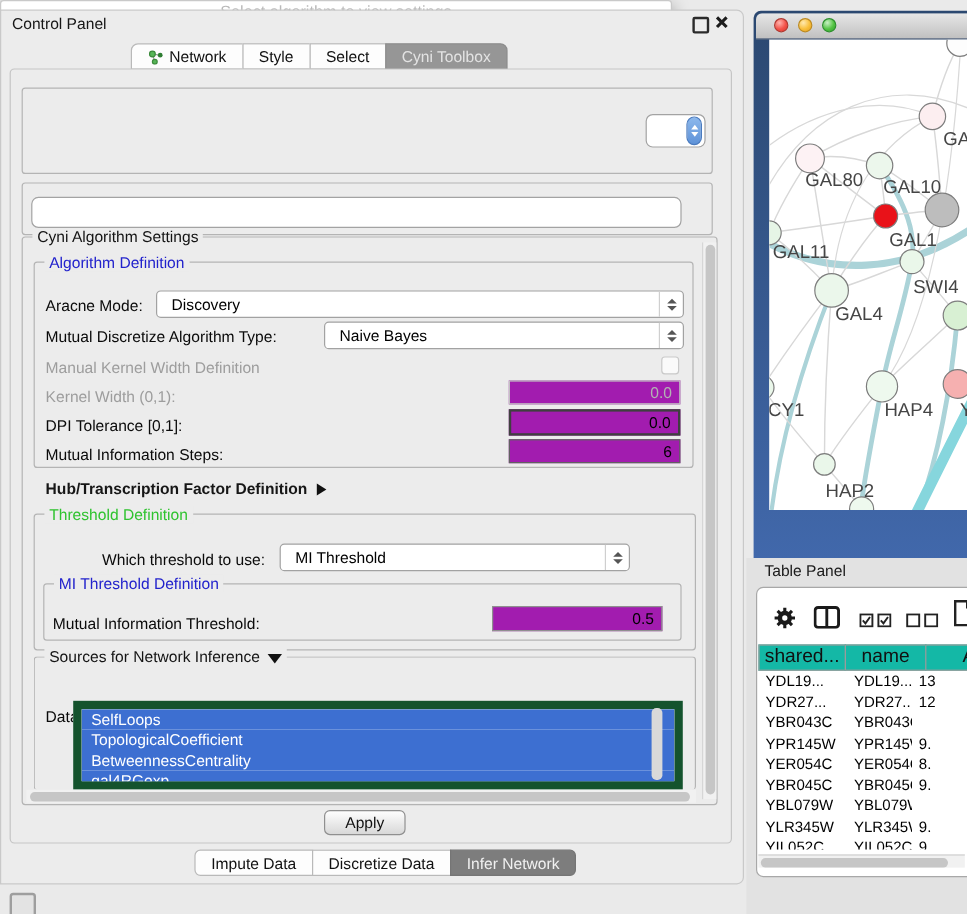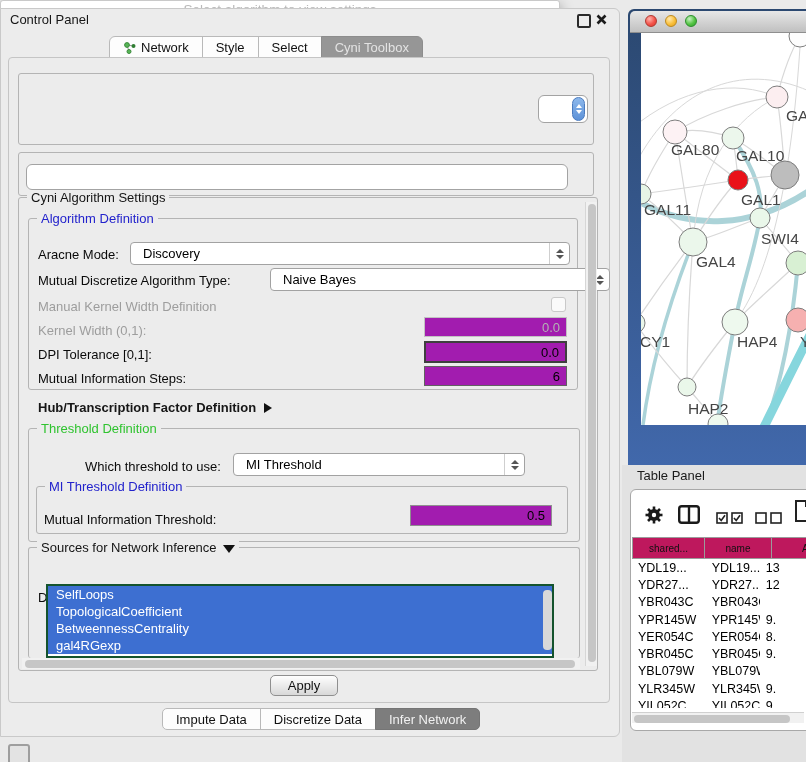--- a/index.html
+++ b/index.html
@@ -55,22 +55,22 @@
   .algo-ph{height:17px;line-height:17px;text-align:center;color:#b9b9b9;font-size:13.5px}
   .algo-item{height:16.2px;line-height:16.2px;padding-left:5px;font-size:13.5px;color:#000;white-space:nowrap}
   .algo-item.b{font-weight:bold}
   
   .frag-combo{position:absolute;background:#fff;border:1px solid #a3a3a3;border-radius:6px;box-sizing:border-box}
   .stepper{position:absolute;width:13px;height:24px;border-radius:7px;background:linear-gradient(#8cb8ec,#5e92d8);
            border:1px solid #4a7bbf;display:flex;flex-direction:column;align-items:center;justify-content:center;gap:2px;box-sizing:border-box}
   .stepper i{display:block;width:0;height:0;border-left:3px solid transparent;border-right:3px solid transparent}
   .stepper .up{border-bottom:4px solid #fff}.stepper .dn{border-top:4px solid #fff}
   
-  .attr-list{position:absolute;left:46px;top:584px;width:508px;height:74px;background:#fff;
-             border:2px solid #14532d;overflow:hidden;box-sizing:border-box}
+  .attr-list{position:absolute;left:61px;top:584px;width:508px;height:74px;background:#fff;
+             border:7px solid #14532d;overflow:hidden;box-sizing:border-box}
   .attr-item{height:17px;line-height:17px;padding-left:8px;font-size:13px;color:#fff;background:#3d6fd1;white-space:nowrap}
   
   .sb{position:absolute;background:#f1f1f1;box-sizing:border-box}
   .sb .thumb{position:absolute;background:#c6c6c6;border-radius:6px}
   
   .btn{position:absolute;display:flex;align-items:center;justify-content:center;font-size:13px;color:#111;
        background:linear-gradient(#fefefe,#d8d8d8);border:1px solid #8f8f8f;border-radius:5px;box-sizing:border-box}
   
   .net-win{left:628px;top:9px;width:190px;height:456px;background:linear-gradient(180deg,#2b4870,#4168ab);
            border-top-left-radius:6px}
@@ -81,22 +81,22 @@
   .tl.yel{background:radial-gradient(circle at 35% 30%,#ffe9b0,#f9bf3a 55%,#df9f22);border:1px solid #bd8a1f}
   .tl.grn{background:radial-gradient(circle at 35% 30%,#c8f0c4,#54c443 55%,#2f9e2f);border:1px solid #2c8f2c}
   .net-canvas{left:641px;top:33px;width:165px;height:392px;background:#fff;overflow:hidden}
   .net-canvas svg text{font-family:"Liberation Sans",sans-serif;font-size:15.5px;fill:#454545}
   
   .tp-bg{left:622px;top:465px;width:184px;height:297px;background:#e2e2e2}
   .tp-title{left:637px;top:468px;font-size:13px;color:#1a1a1a}
   .tp-card{left:630px;top:489px;width:200px;height:242px;background:#fff;border:1px solid #a8a8a8;
            border-radius:6px;box-sizing:border-box}
   .thead{left:632px;top:537px;display:flex}
-  .th{height:22px;display:flex;align-items:center;justify-content:center;background:#be185d;
-      border:1px solid #9b9b9b;margin-left:-1px;font-size:10px;color:#111;box-sizing:border-box;overflow:hidden;white-space:nowrap}
+  .th{height:22px;display:flex;align-items:center;justify-content:center;background:#14b8a6;
+      border:1px solid #9b9b9b;margin-left:-1px;font-size:16px;color:#111;box-sizing:border-box;overflow:hidden;white-space:nowrap}
   .th:first-child{margin-left:0}
   .tbody{left:632px;top:559px;width:180px;height:149px;overflow:hidden}
   .tr{display:flex;height:17.3px;align-items:center}
   .td{font-size:12.5px;color:#000;white-space:nowrap;overflow:hidden;box-sizing:border-box}
   .c0{width:73px}.c1{width:68px}.c2{width:58px}
   .td.c0{padding-left:6px}.td.c1{padding-left:14px}.td.c2{padding-left:6px}
   .th.c2{justify-content:flex-start;padding-left:30px}
   .ic{position:absolute}
 </style>
 </head>
@@ -166,21 +166,21 @@
 </div>
 <span class="lbl" style="left:38px;top:247px">Aracne Mode:</span>
 <div class="combo" style="left:130px;top:242px;width:440px;height:23px">
   <span>Discovery</span>
   <span class="arr">
       <i class="up"></i>
       <i class="dn"></i>
     </span>
 </div>
 <span class="lbl" style="left:38px;top:273px">Mutual Discretize Algorithm Type:</span>
-<div class="combo" style="left:270px;top:268px;width:340px;height:23px">
+<div class="combo" style="left:270px;top:268px;width:300px;height:23px">
   <span>Naive Bayes</span>
   <span class="arr">
       <i class="up"></i>
       <i class="dn"></i>
     </span>
 </div>
 <span class="lbl dis" style="left:38px;top:299px">Manual Kernel Width Definition</span>
 <div class="chk" style="left:551px;top:297px"></div>
 <span class="lbl dis" style="left:38px;top:323px">Kernel Width (0,1):</span>
 <div class="inp dis" style="left:424px;top:317px;width:143px;height:20px">0.0</div>

